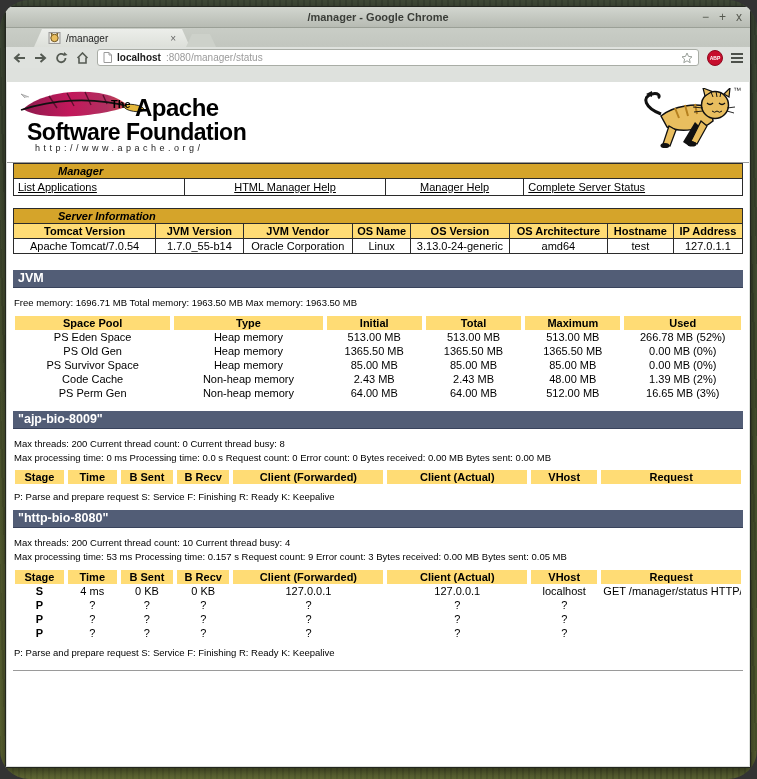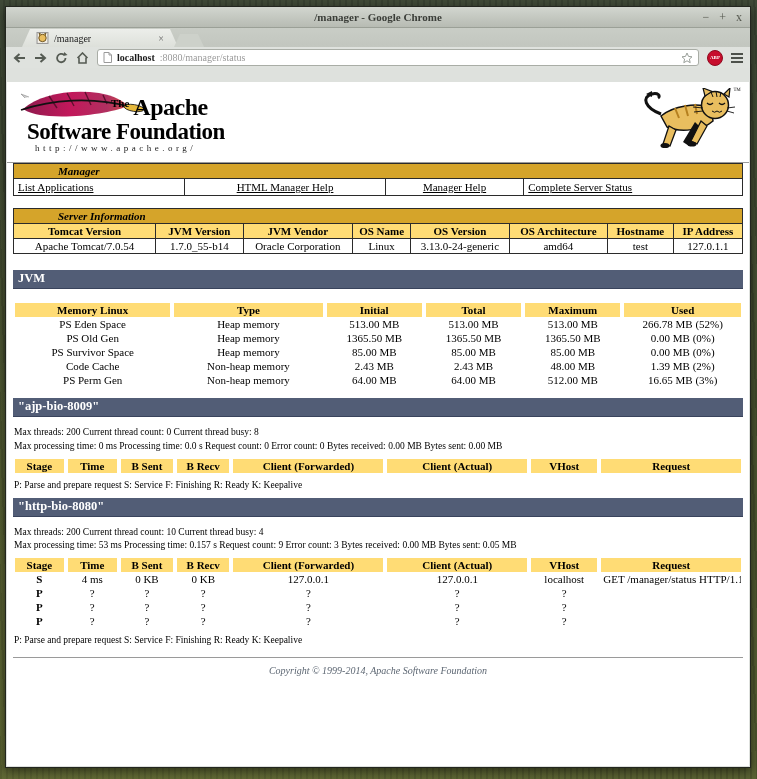--- a/index.html
+++ b/index.html
@@ -1,32 +1,32 @@
 <!DOCTYPE html>
 <html><head>
 <meta charset="utf-8">
 <style>
   html,body{margin:0;padding:0;background:#333;}
   .screen{position:relative;width:757px;height:779px;overflow:hidden;
-    font-family:Liberation Serif, serif;
+    font-family:Liberation Sans, sans-serif;
     background:
       radial-gradient(ellipse at 20% 85%, rgba(120,130,60,.35), transparent 55%),
       repeating-linear-gradient(88deg, rgba(0,0,0,.12) 0 2px, transparent 2px 6px),
-      linear-gradient(#404a38, #4c5530 60%, #5a6233);}
+      linear-gradient(#404a38, #4c5530 60%, #5a6233); border-radius: 29px;}
   .window{position:absolute;left:5px;top:6px;width:744px;height:760px;
     background:#dee1dd;border:1px solid #23261f;box-shadow:0 3px 10px rgba(0,0,0,.55);}
   
   .titlebar{height:20px;background:linear-gradient(#d2d6cf,#b7bbb3);
     display:flex;align-items:center;justify-content:center;position:relative;
     border-bottom:1px solid #9ba097;}
   .titlebar .title{font-size:11px;font-weight:bold;color:#3a3d38;}
   .win-controls{position:absolute;right:8px;top:0;height:100%;display:flex;gap:10px;align-items:center;}
   .win-controls span{color:#55584f;font-size:12px;line-height:12px;cursor:default;}
   
-  .tabstrip{height:19px;background:linear-gradient(#c9cdc6,#c2c6bf);display:flex;align-items:flex-end;padding-left:16px;}
+  .tabstrip{height:19px;background:linear-gradient(#c9cdc6,#c2c6bf);display:flex;align-items:flex-end;padding-left:28px;}
   .tab{height:18px;width:128px;background:linear-gradient(#eceeea,#dde0da);
     clip-path:polygon(0 100%,8px 0,calc(100% - 8px) 0,100% 100%);
     display:flex;align-items:center;gap:5px;padding:0 14px;font-size:10px;color:#222;}
   .tab-title{flex:1;white-space:nowrap;overflow:hidden;}
   .tab-close{color:#666;font-size:10px;}
   .tab-stub{width:30px;height:13px;margin-left:-4px;background:#cdd1ca;
     clip-path:polygon(0 100%,6px 0,calc(100% - 6px) 0,100% 100%);}
   
   .toolbar{height:21px;background:#dfe2de;display:flex;align-items:center;padding:0 7px;gap:8px;}
   .nav-ic{width:13px;height:12px;flex:0 0 auto;}
@@ -246,33 +246,34 @@
               <td class="dc">test</td>
               <td class="dc">127.0.1.1</td>
             </tr>
           </tbody>
         </table>
 
       <div class="sp16"></div>
 
       <div class="section-bar">JVM</div>
       <div class="sp8"></div>
+      <div class="stat-line">Free memory: 1696.71 MB Total memory: 1963.50 MB Max memory: 1963.50 MB</div>
 
       <table class="plain">
         <colgroup>
             <col style="width:22%">
             <col style="width:21%">
             <col style="width:13.5%">
             <col style="width:13.5%">
             <col style="width:13.5%">
             <col style="width:16.5%">
           </colgroup>
       <tbody>
             <tr>
-              <th>Memory Linux</th>
+              <th>Space Pool</th>
               <th>Type</th>
               <th>Initial</th>
               <th>Total</th>
               <th>Maximum</th>
               <th>Used</th>
             </tr>
             <tr>
               <td>PS Eden Space</td>
               <td>Heap memory</td>
               <td>513.00 MB</td>
@@ -411,17 +412,16 @@
               <td>?</td>
               <td>?</td>
               <td>?</td>
               <td></td>
             </tr>
           </tbody>
         </table>
       <div class="legend">P: Parse and prepare request S: Service F: Finishing R: Ready K: Keepalive</div>
 
       <hr class="footrule">
-      <div class="copyright">Copyright © 1999-2014, Apache Software Foundation</div>
 
     </div>
   </div>
 </div>
 
 </body></html>

